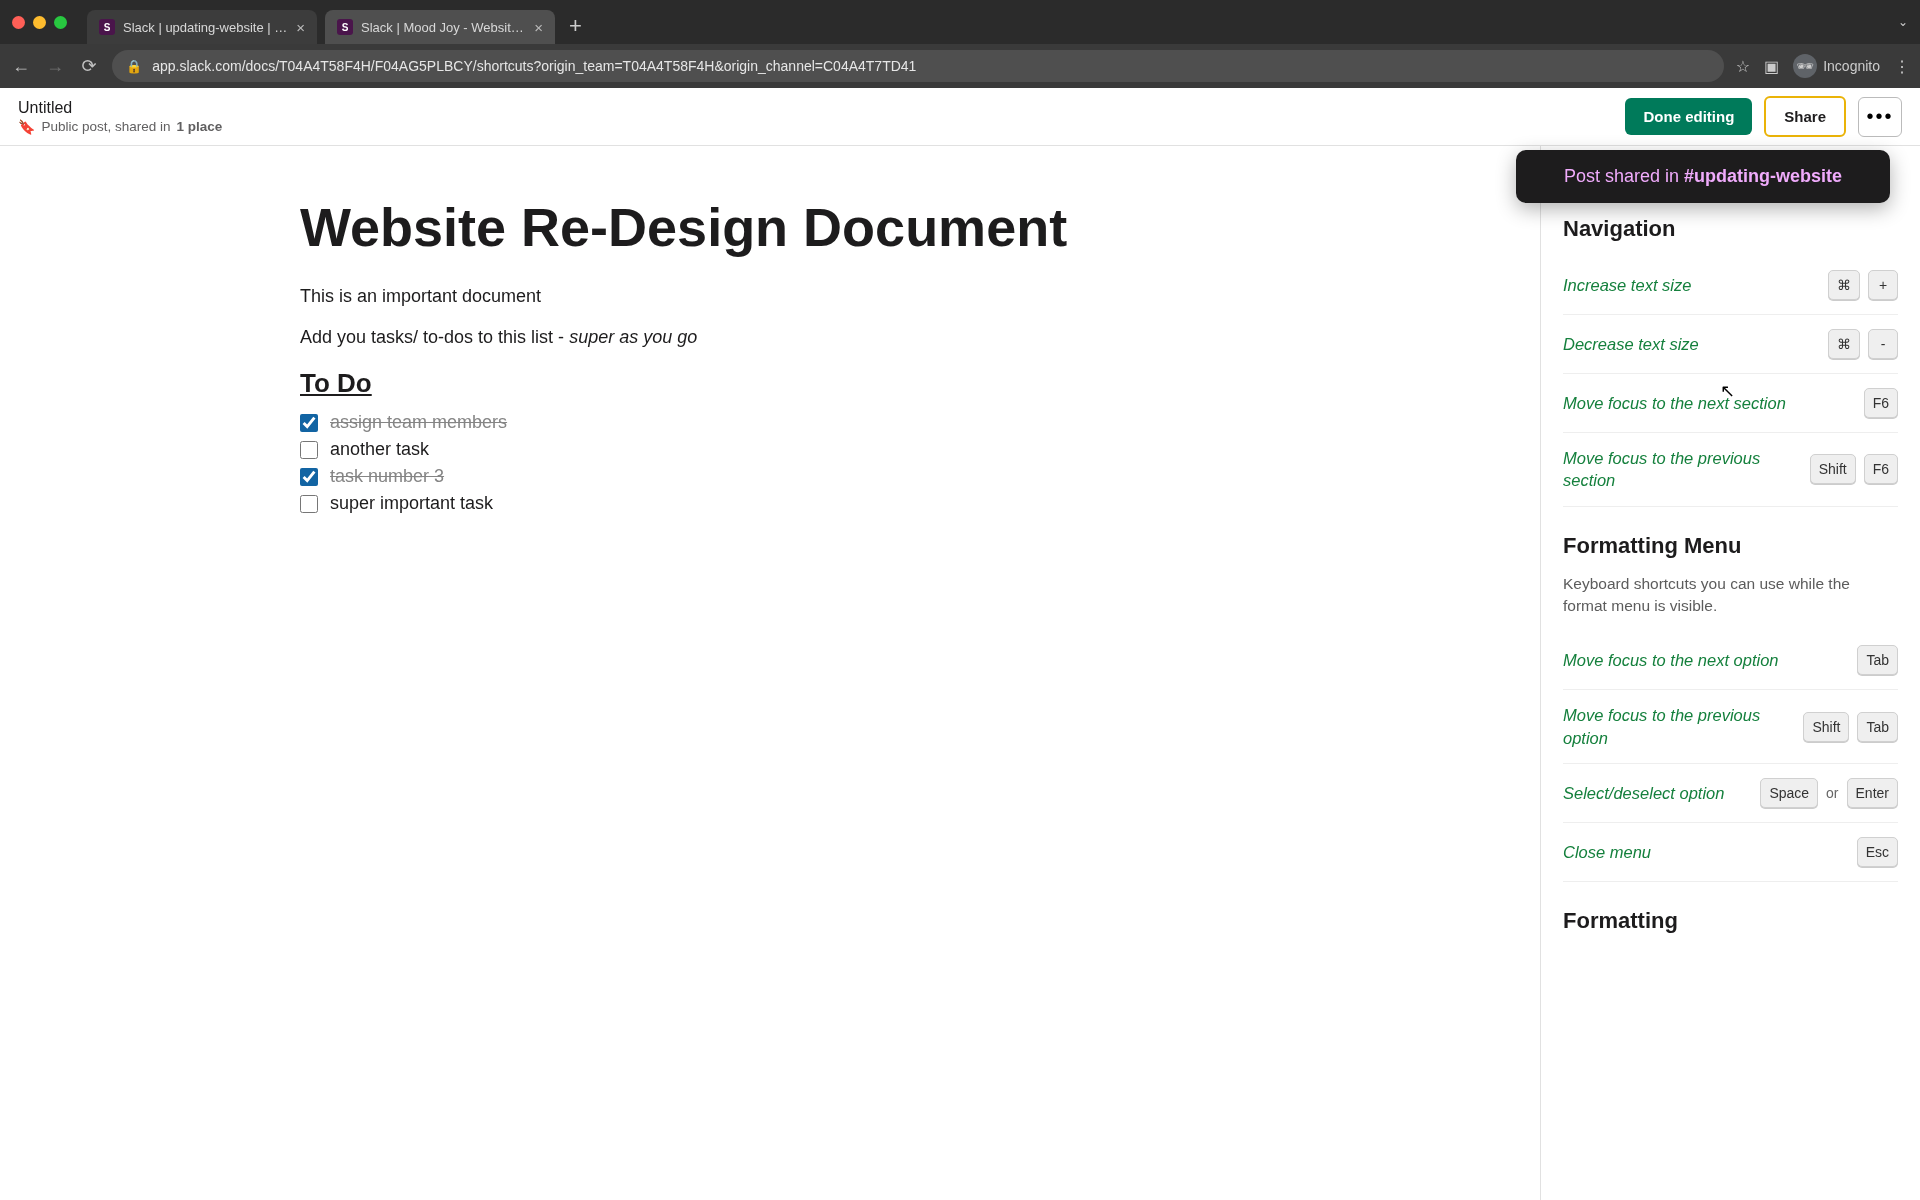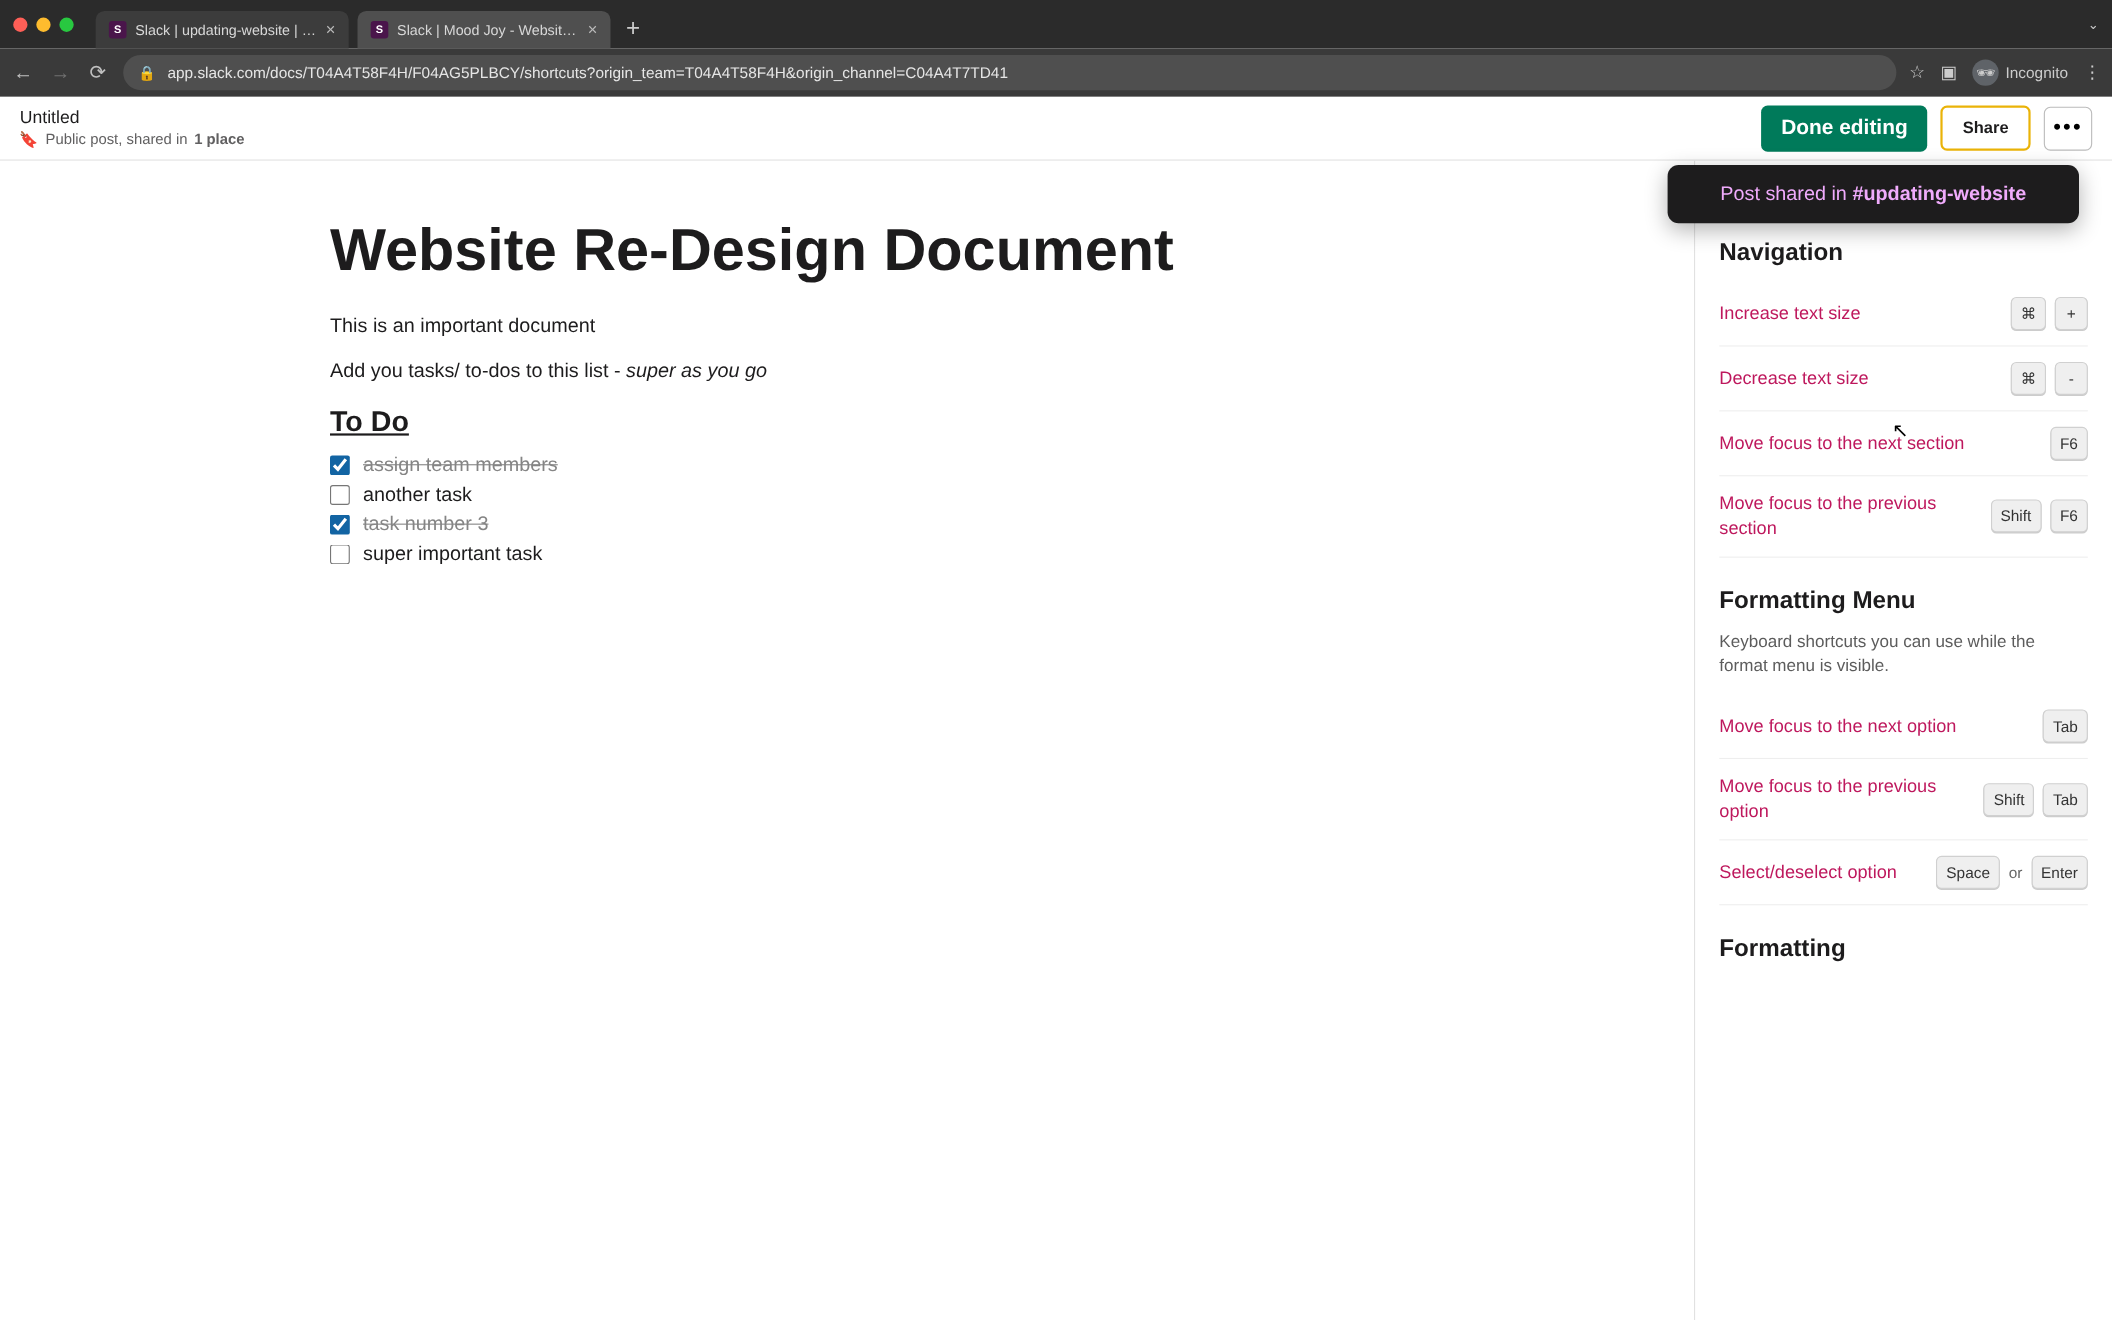--- a/index.html
+++ b/index.html
@@ -26,21 +26,21 @@
 .incog{display:flex;align-items:center;gap:6px;font-size:14px;}
 .incog .circle{width:24px;height:24px;border-radius:50%;background:#5f6368;display:flex;align-items:center;justify-content:center;}
 
 
 .doc-header{ height:58px; border-bottom:1px solid #e1e1e1; display:flex; align-items:center; padding:0 18px; background:#fff;}
 .doc-title-block{display:flex;flex-direction:column;gap:2px;}
 .doc-title{font-size:16px;font-weight:400;color:#1d1c1d;}
 .doc-sub{display:flex;align-items:center;gap:6px;font-size:13.5px;color:#616061;}
 .bm-ico{font-size:14px;color:#616061;}
 .hdr-actions{margin-left:auto;display:flex;align-items:center;gap:12px;}
-.btn-done{background:#007a5a;color:#fff;border:none;border-radius:6px;padding:10px 18px;font-size:19px;font-weight:700;cursor:pointer;}
+.btn-done{background:#007a5a;color:#fff;border:none;border-radius:6px;padding:10px 18px;font-size:15px;font-weight:700;cursor:pointer;}
 .btn-share{background:#fff;color:#1d1c1d;border:2px solid #eab308;border-radius:6px;padding:10px 18px;font-size:15px;font-weight:700;cursor:pointer;}
 .btn-more{background:#fff;border:1px solid #bbb;border-radius:6px;width:44px;height:40px;display:flex;align-items:center;justify-content:center;font-size:20px;cursor:pointer;letter-spacing:2px;}
 
 
 .content{ display:flex; height:calc(1200px - 44px - 44px - 58px); position:relative;gap:35px;}
 .doc-body{ flex:1; padding:50px 90px 0 300px; color:#1d1c1d; overflow:auto;}
 .h1{ font-size:54px; font-weight:900; line-height:1.15; margin-bottom:28px;}
 .para{ font-size:18px; margin-bottom:20px; color:#1d1c1d;}
 .para em{font-style:italic;}
 .h3{ font-size:26px; font-weight:800; text-decoration:underline; margin:18px 0 10px;}
@@ -50,21 +50,21 @@
 .todo-item.done span{text-decoration:line-through;color:#858585;}
 
 
 .side{ width:380px; border-left:1px solid #e1e1e1; padding:18px 22px 0; overflow:auto; position:relative; max-height:100%;}
 .toggle-row{display:flex;align-items:center;gap:8px;font-size:16px;color:#444;margin-bottom:22px; padding-left:2px;}
 .kbd{display:inline-flex;align-items:center;justify-content:center;min-width:30px;height:30px;padding:0 8px;background:#efefef;border:1px solid #d0d0d0;border-radius:5px;font-size:14px;color:#333;box-shadow:0 1px 0 #ccc;}
 .section-h{font-size:22px;font-weight:800;margin:10px 0 14px;color:#1d1c1d;}
 .sec-desc{font-size:15.5px;color:#5c5c5c;line-height:1.45;margin-bottom:14px;}
 .sc-row{display:flex;align-items:center;justify-content:space-between;padding:14px 0;border-bottom:1px solid #eee;gap:12px;}
 .sc-row:last-child{border-bottom:none;}
-.sc-label{font-size:16.5px;color:#be185d;flex:1;line-height:1.35;}
+.sc-label{font-size:16.5px;color:#15803d;flex:1;line-height:1.35;font-style:italic;}
 .sc-keys{display:flex;align-items:center;gap:8px;flex-shrink:0;}
 .or{font-size:14px;color:#666;}
 .side::-webkit-scrollbar{width:10px;} .side::-webkit-scrollbar-thumb{background:#bbb;border-radius:5px;}
 
 
 .toast{position:absolute;top:150px;right:30px;background:#1d1c1d;color:#f0abfc;padding:16px 48px;border-radius:10px;font-size:18px;box-shadow:0 6px 20px rgba(0,0,0,.3);z-index:50;}
 .toast b{font-weight:700;}
 
 .cursor{position:absolute;top:380px;right:185px;font-size:18px;color:#000;pointer-events:none;}
 </style>
@@ -206,20 +206,26 @@
         </div>
     </div>
     <div class="sc-row">
       <div class="sc-label">Select/deselect option</div>
       <div class="sc-keys">
         <span class="kbd">Space</span>
         <span class="or">or</span>
         <span class="kbd">Enter</span>
       </div>
     </div>
+    <div class="sc-row">
+      <div class="sc-label">Close menu</div>
+      <div class="sc-keys">
+          <span class="kbd">Esc</span>
+        </div>
+    </div>
 
     <div class="section-h" style="margin-top:26px;">Formatting</div>
   </div>
 </div>
 
 <div class="toast">
   <span>Post shared in </span><b>#updating-website</b>
 </div>
 
 <span class="cursor">↖</span>

